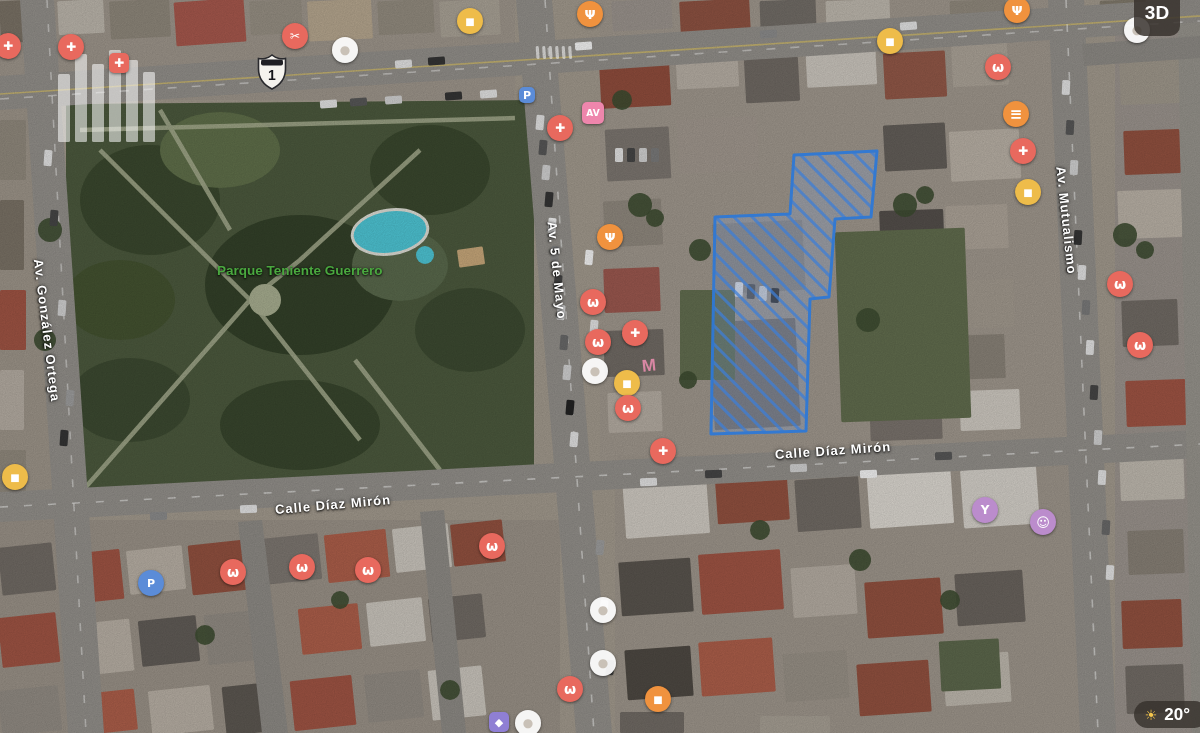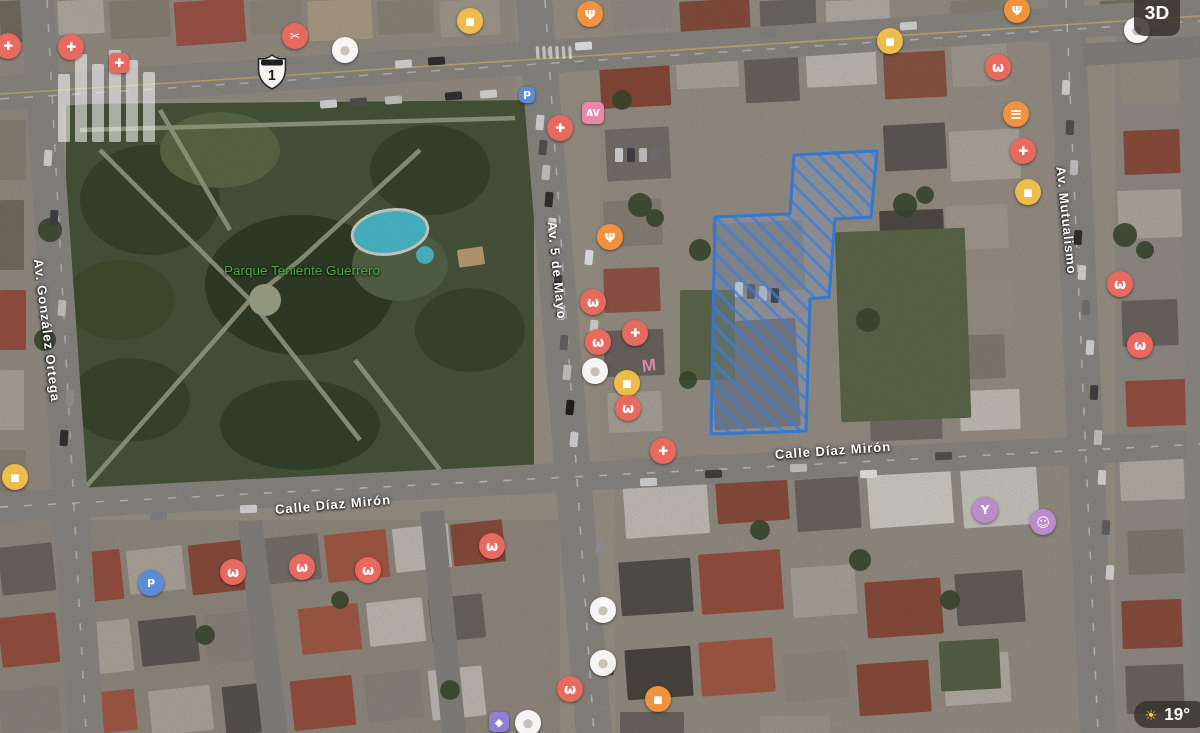--- a/index.html
+++ b/index.html
@@ -2,22 +2,22 @@
 <html><head>
 <meta charset="utf-8">
 <style>
   html,body{margin:0;padding:0;background:#111}
   #map{position:relative;width:1200px;height:733px;overflow:hidden;background:#a39b90;
        font-family:"Liberation Sans",sans-serif;}
   #bg,#parcel{position:absolute;left:0;top:0;width:1200px;height:733px}
   .street-label{position:absolute;color:#fff;font-size:13px;font-weight:700;letter-spacing:1px;
        white-space:nowrap;text-align:center;z-index:6;
        text-shadow:0 1px 2px rgba(0,0,0,.95),0 0 4px rgba(0,0,0,.65)}
-  .park-label{position:absolute;left:217px;top:262px;width:170px;text-align:center;color:#4aa83f;
-       font-size:13.5px;font-weight:400;line-height:1.3;z-index:6;
+  .park-label{position:absolute;left:217px;top:262px;width:170px;color:#4aa83f;
+       font-size:13.5px;font-weight:700;line-height:1.3;z-index:6;
        text-shadow:0 1px 2px rgba(0,0,0,.85),0 0 3px rgba(0,0,0,.5)}
   .rooftop{position:absolute;left:642px;top:356px;color:#ef8fb2;font-size:17px;font-weight:700;
        transform:rotate(-6deg);opacity:.85;letter-spacing:2px;z-index:2}
   .poi{position:absolute;display:flex;align-items:center;justify-content:center;border-radius:50%;
        box-shadow:0 1px 3px rgba(0,0,0,.5);color:#fff;z-index:8;
        font-family:"DejaVu Sans",sans-serif;font-weight:700;cursor:pointer}
   .poi.sq{border-radius:5px}
   .poi.faded{color:#c9c1b7}
   .wm-bar{position:absolute;background:rgba(255,255,255,.55);border-radius:1.5px;z-index:5}
   .shield{position:absolute;left:257px;top:54px;width:30px;height:36px;z-index:6}
@@ -287,21 +287,21 @@
     </svg>
     <span>1</span>
   </div>
 
   <div class="park-label">Parque Teniente Guerrero</div>
 
   <button class="btn3d">3D</button>
 
   <div class="weather">
     <span class="sun">☀</span>
-    <span>19°</span>
+    <span>20°</span>
   </div>
 <div class="street-label" style="left: -28px; top: 323px; width: 150px; transform: rotate(83deg);">Av. González Ortega</div>
     <div class="street-label" style="left: 497px; top: 263px; width: 120px; transform: rotate(84deg);">Av. 5 de Mayo</div>
     <div class="street-label" style="left: 998.5px; top: 213px; width: 135px; transform: rotate(84deg);">Av. Mutualismo</div>
     <div class="street-label" style="left: 768px; top: 443px; width: 130px; transform: rotate(-4deg);">Calle Díaz Mirón</div>
     <div class="street-label" style="left: 268px; top: 497px; width: 130px; transform: rotate(-5deg);">Calle Díaz Mirón</div>
     <div class="poi" style="width: 26px; height: 26px; left: -5px; top: 33px; background: rgb(232, 105, 94); font-size: 12px;">
       <span>✚</span>
     </div>
     <div class="poi" style="width: 26px; height: 26px; left: 58px; top: 34px; background: rgb(232, 105, 94); font-size: 12px;">

